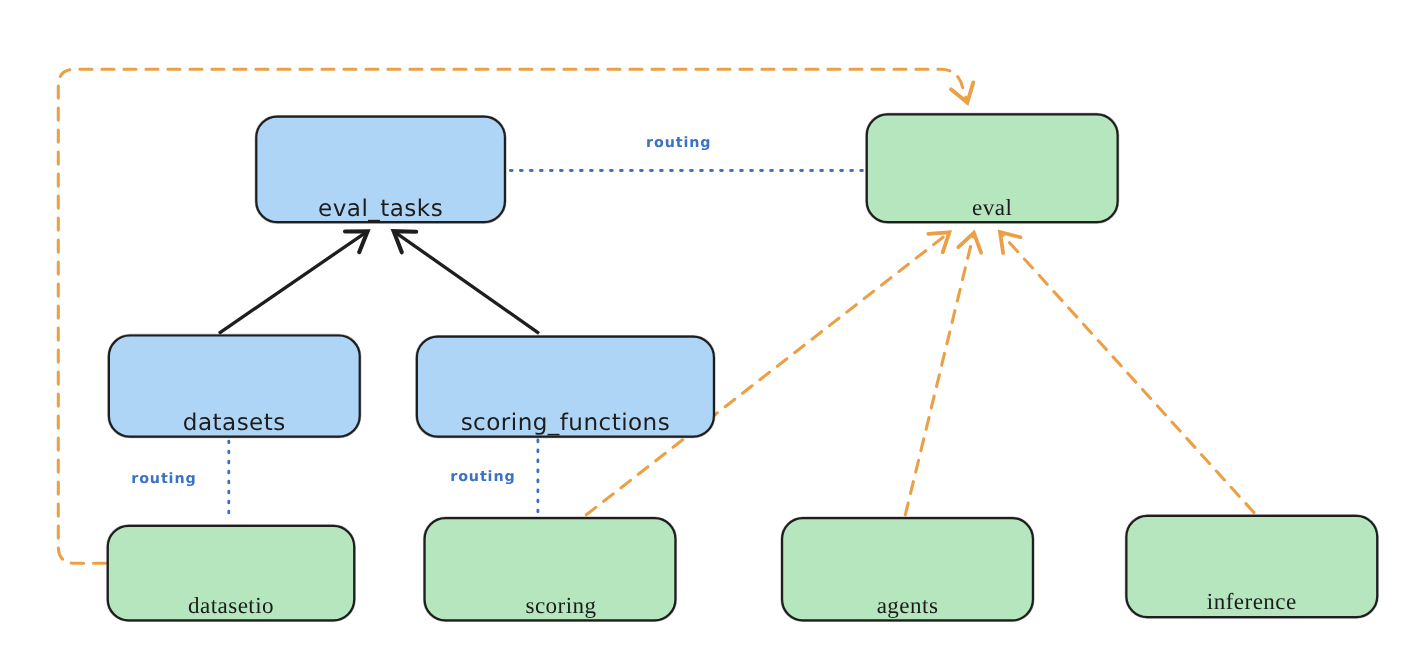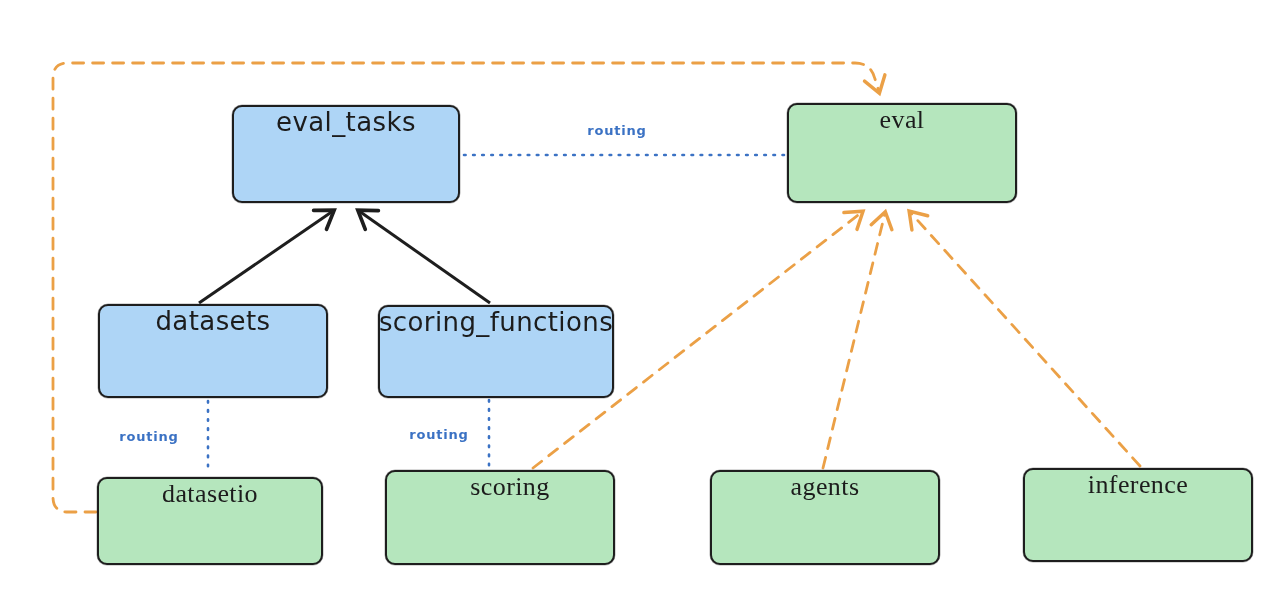--- a/index.html
+++ b/index.html
@@ -24,25 +24,25 @@
   }
   .edges {
     position: absolute;
     inset: 0;
     width: 1280px;
     height: 596px;
   }
   .node {
     position: absolute;
     border: 2.5px solid var(--node-border);
-    border-radius: 10px;
+    border-radius: 20px;
     display: flex;
-    align-items: flex-start;
+    align-items: flex-end;
     justify-content: center;
-    font-size: 26px;
+    font-size: 21px;
     letter-spacing: 0.4px;
     color: var(--label-text);
     box-shadow: 0 0 0 0.5px rgba(30,30,30,0.35);
   }
   .node.blue  { background: var(--node-blue-fill); }
   .node.green { background: var(--node-green-fill); font-family: Liberation Serif, serif; }
   .edge-label {
     position: absolute;
     color: var(--edge-blue);
     font-size: 13px;
@@ -93,21 +93,21 @@
   </div>
 
   <div class="node green" style="left:787px; top:103px; width:230px; height:100px;">
     <span>eval</span>
   </div>
 
   <div class="node blue" style="left:98px; top:304px; width:230px; height:94px;">
     <span>datasets</span>
   </div>
 
-  <div class="node blue" style="left:378px; top:305px; width:236px; height:93px;">
+  <div class="node blue" style="left:378px; top:305px; width:272px; height:93px;">
     <span>scoring_functions</span>
   </div>
 
   <div class="node green" style="left:97px; top:477px; width:226px; height:88px;">
     <span>datasetio</span>
   </div>
 
   <div class="node green" style="left:385px; top:470px; width:230px; height:95px;padding-left:20px;">
     <span>scoring</span>
   </div>

